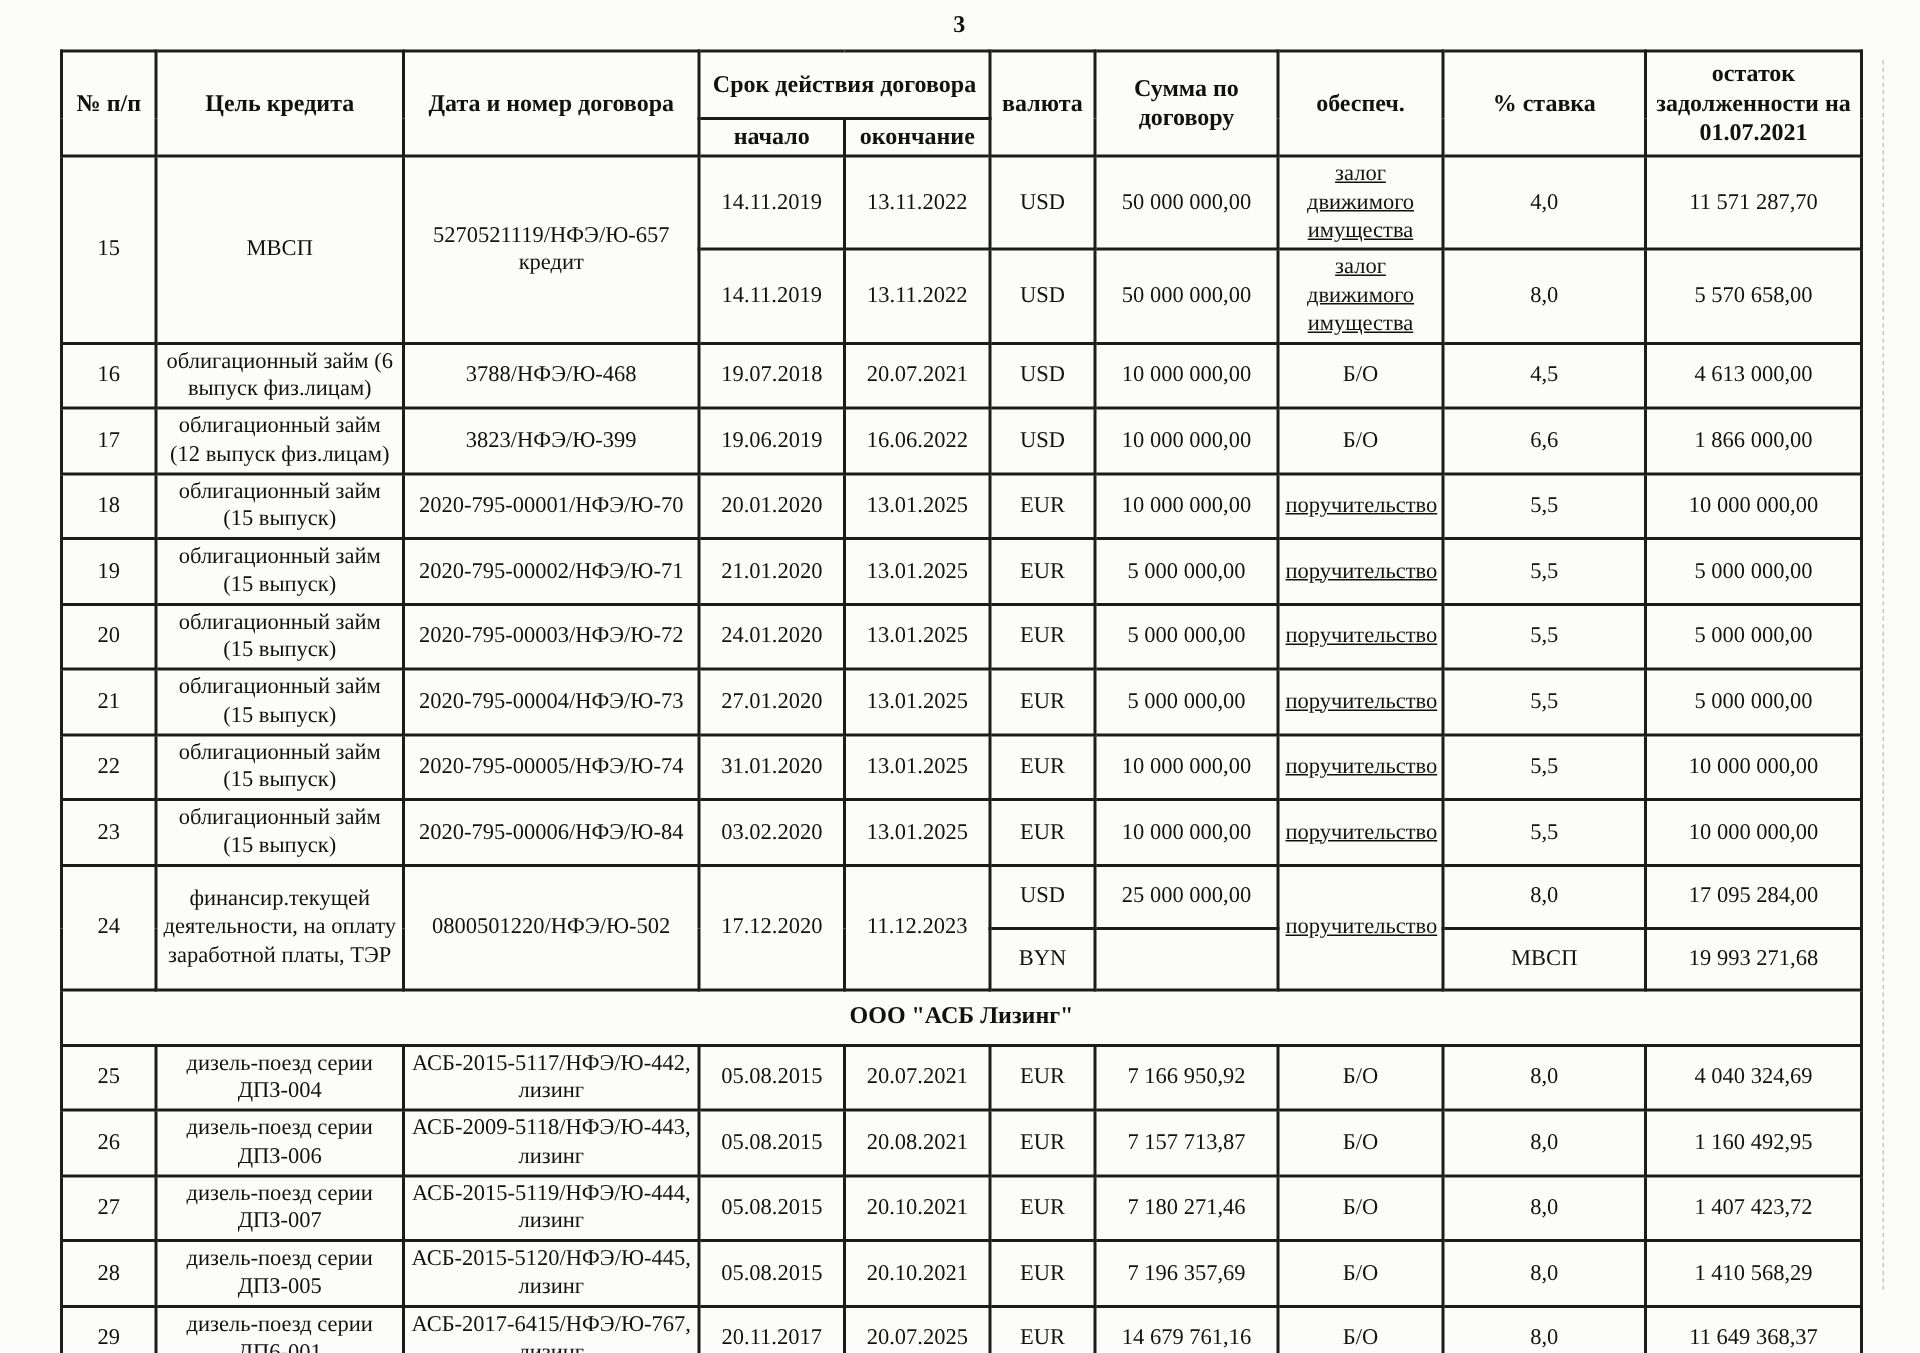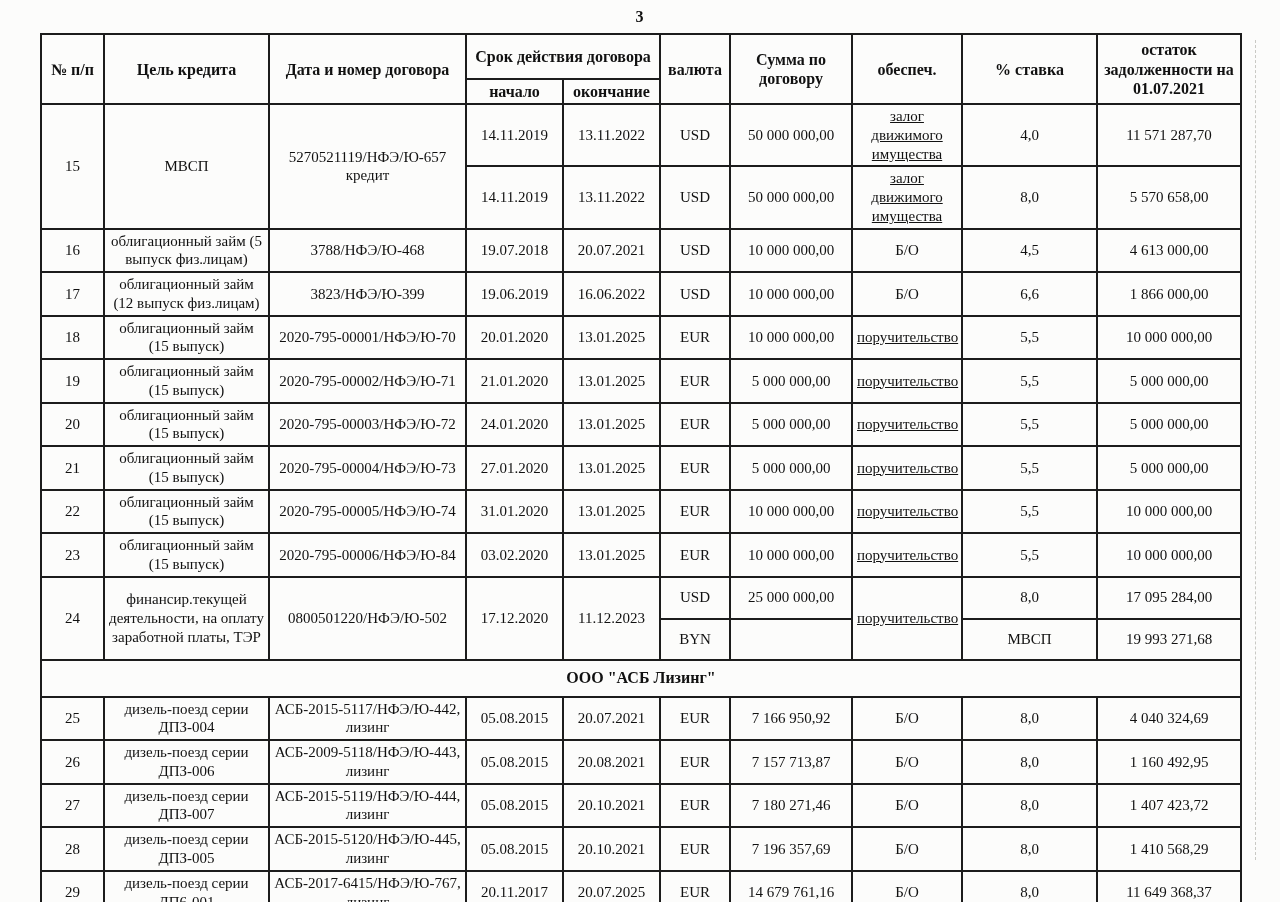--- a/index.html
+++ b/index.html
@@ -105,21 +105,21 @@
     <td>13.11.2022</td>
     <td>USD</td>
     <td>50 000 000,00</td>
     <td class="sec-small">залог движимого имущества</td>
     <td>8,0</td>
     <td>5 570 658,00</td>
   </tr>
 
   <tr style="height:42px">
     <td>16</td>
-    <td class="al purpose">облигационный займ (5 выпуск физ.лицам)</td>
+    <td class="al purpose">облигационный займ (6 выпуск физ.лицам)</td>
     <td class="al contract">3788/НФЭ/Ю-468</td>
     <td>19.07.2018</td>
     <td>20.07.2021</td>
     <td>USD</td>
     <td>10 000 000,00</td>
     <td>Б/О</td>
     <td>4,5</td>
     <td>4 613 000,00</td>
   </tr>
   <tr style="height:42px">

